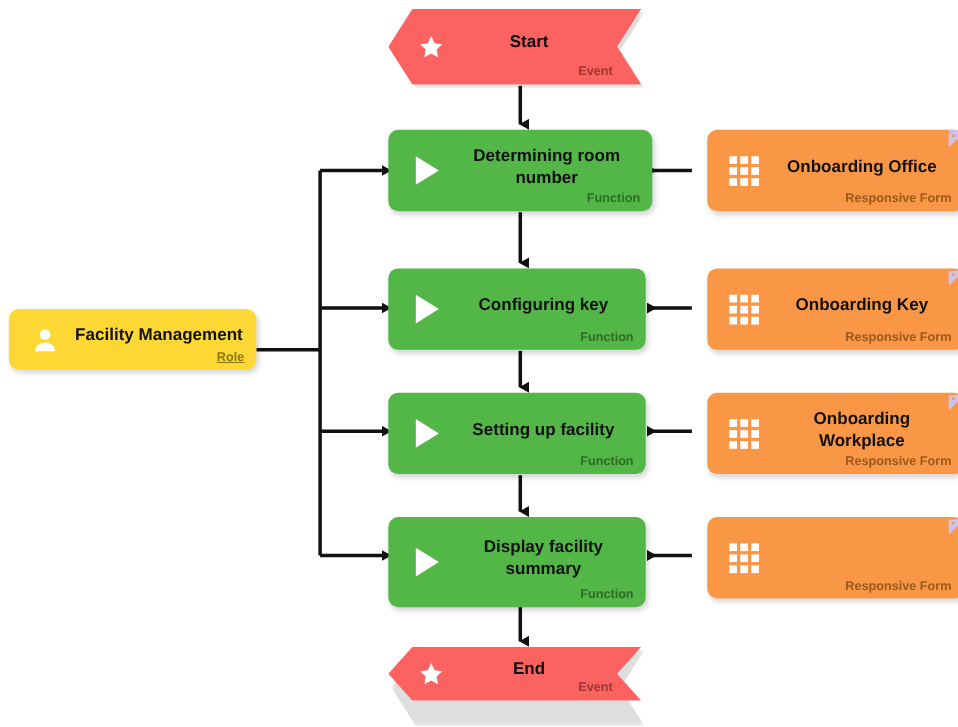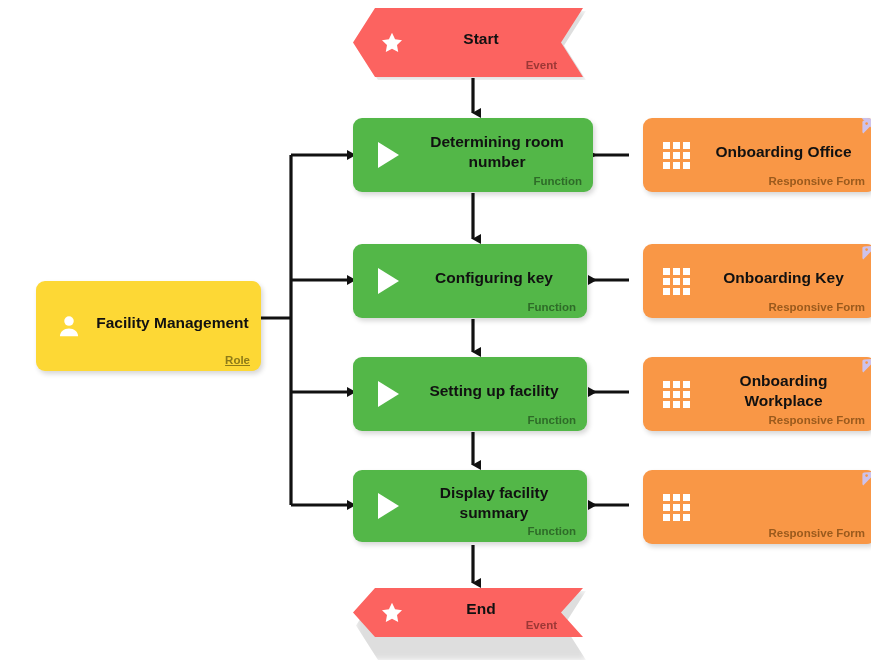--- a/index.html
+++ b/index.html
@@ -195,21 +195,21 @@
   </div>
 
   <div class="node card func" style="left:353px; top:357px; width:234px; height:74px;">
     <div class="node-icon">
       <div class="play-icon"></div>
     </div>
     <div class="node-title">Setting up facility</div>
     <div class="node-type">Function</div>
   </div>
 
-  <div class="node card func" style="left:353px; top:470px; width:234px; height:72px;">
+  <div class="node card func" style="left:353px; top:470px; width:234px; height:82px;">
     <div class="node-icon">
       <div class="play-icon"></div>
     </div>
     <div class="node-title">Display facility summary</div>
     <div class="node-type">Function</div>
   </div>
 
   <div class="node event-shadow" style="left:356px; top:591px; width:230px; height:69px;"></div>
   <div class="node event" style="left:353px; top:588px; width:230px; height:49px;">
     <div class="node-icon">
@@ -304,21 +304,21 @@
           <i></i>
           <i></i>
           <i></i>
           <i></i>
           <i></i>
         </div>
     </div>
     <div class="node-type">Responsive Form</div>
   </div>
 
-  <div class="node card role" style="left:8px; top:281px; width:225px; height:90px;margin-left:28px;">
+  <div class="node card role" style="left:8px; top:281px; width:225px; height:55px;">
     <div class="node-icon">
       <svg class="glyph" width="26" height="26" viewBox="0 0 24 24">
         <circle cx="12" cy="7.4" r="4.4" fill="#ffffff"></circle>
         <path fill="#ffffff" d="M3.6 21.5c0-4.3 3.8-7.3 8.4-7.3s8.4 3 8.4 7.3z"></path>
       </svg>
     </div>
     <div class="node-title">Facility Management</div>
     <div class="node-type">Role</div>
   </div>
 

